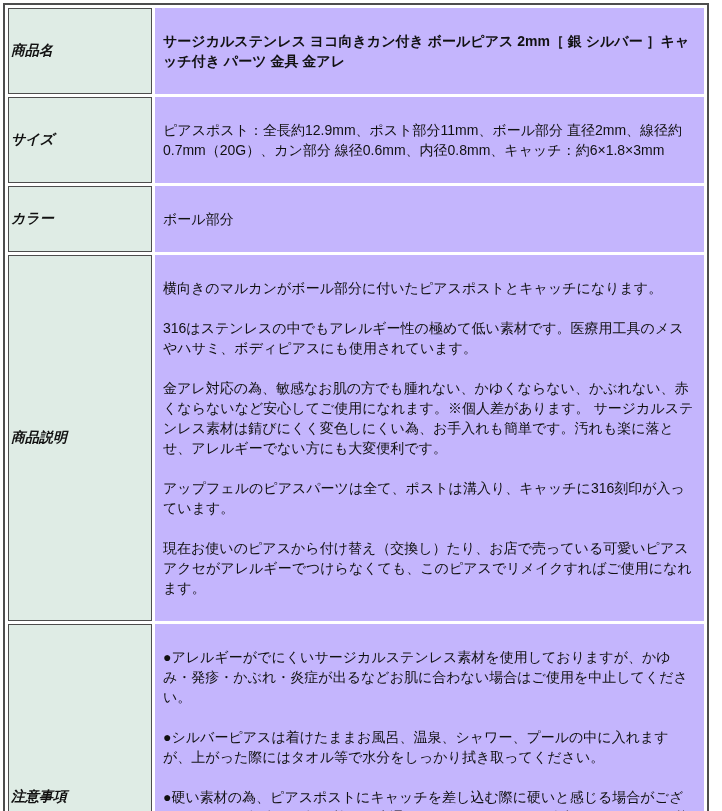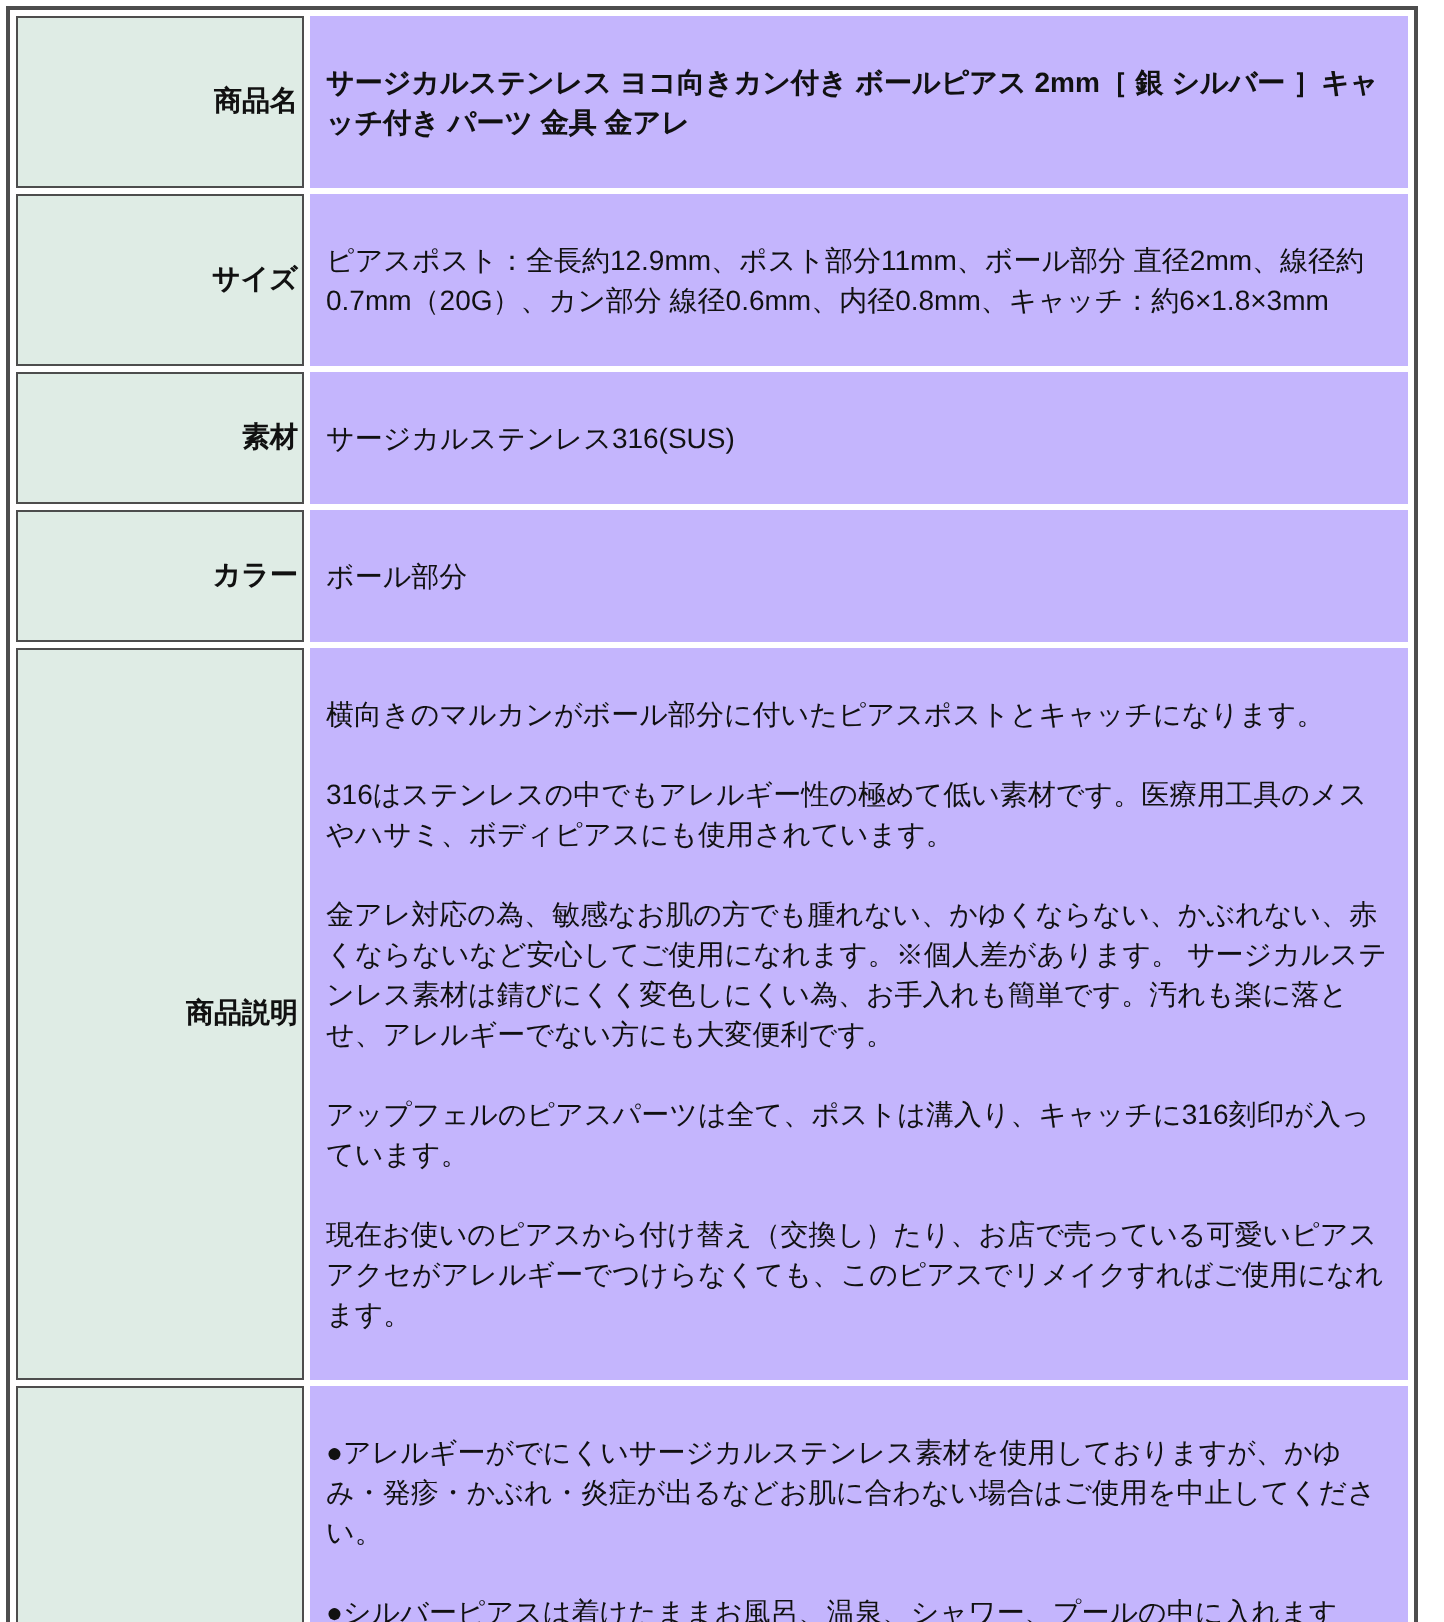--- a/index.html
+++ b/index.html
@@ -21,24 +21,25 @@
     width: 706px;
     margin: 3px 0 0 3px;
     table-layout: fixed;
   }
   table.spec-table th {
     width: 138px;
     background: #dfece5;
     border: 1px solid #4d4d4d;
     font-size: 14px;
     font-weight: bold;
-    text-align: right;
+    text-align: left;
     vertical-align: middle;
     padding: 4px 2px;
     color: #111111;
+    font-style: italic;
   }
   table.spec-table td {
     border: 1px solid #c4b5fd;
     background: #c4b5fd;
     font-size: 14px;
     line-height: 20px;
     padding: 22px 7px;
     vertical-align: middle;
     white-space: pre-line;   
     overflow-wrap: break-word;
@@ -53,24 +54,20 @@
 
 <table class="spec-table">
   <tbody>
     <tr>
       <th>商品名</th>
       <td class="v-bold">サージカルステンレス ヨコ向きカン付き ボールピアス 2mm［ 銀 シルバー ］キャッチ付き パーツ 金具 金アレ</td>
     </tr>
     <tr>
       <th>サイズ</th>
       <td>ピアスポスト：全長約12.9mm、ポスト部分11mm、ボール部分 直径2mm、線径約0.7mm（20G）、カン部分 線径0.6mm、内径0.8mm、キャッチ：約6×1.8×3mm</td>
-    </tr>
-    <tr>
-      <th>素材</th>
-      <td>サージカルステンレス316(SUS)</td>
     </tr>
     <tr>
       <th>カラー</th>
       <td>ボール部分</td>
     </tr>
     <tr>
       <th>商品説明</th>
       <td>横向きのマルカンがボール部分に付いたピアスポストとキャッチになります。
 
 316はステンレスの中でもアレルギー性の極めて低い素材です。医療用工具のメスやハサミ、ボディピアスにも使用されています。

